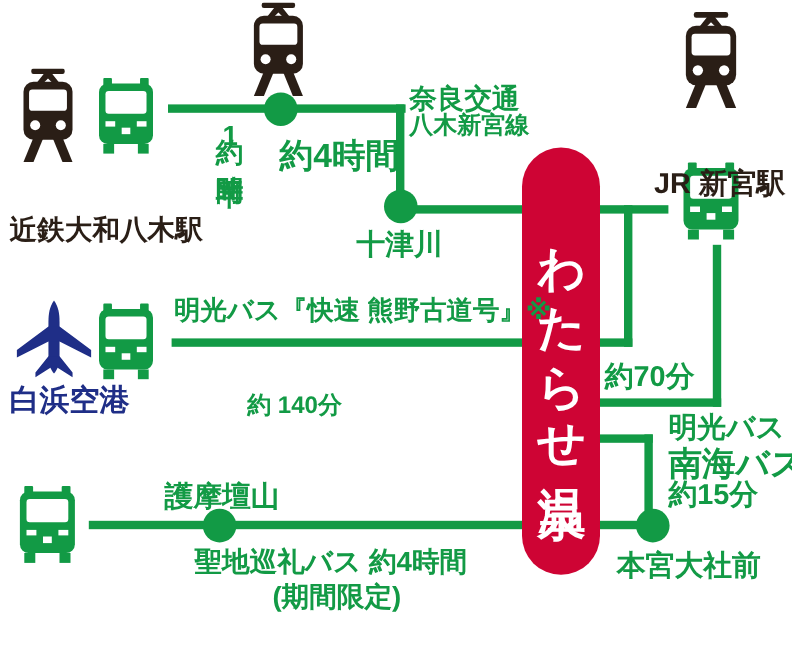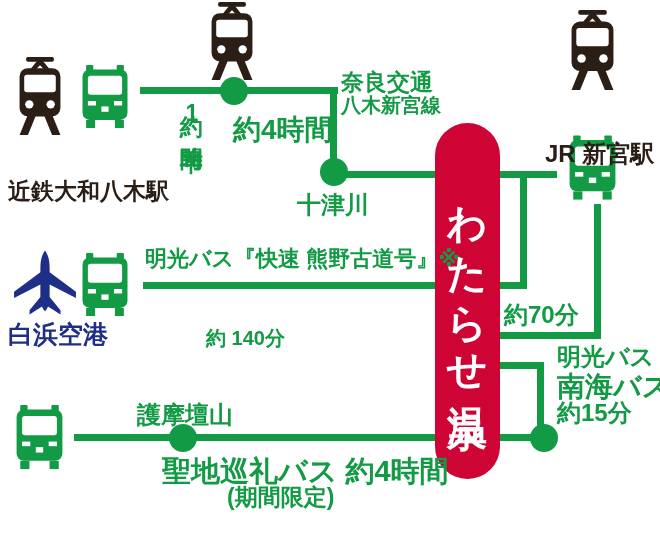--- a/index.html
+++ b/index.html
@@ -114,28 +114,29 @@
     </svg>
 
   <div class="pill">
     <span class="pill-text">わたらせ温泉</span>
   </div>
 
   <div class="lbl dark" style="left:8px;top:135px;font-size:23px;">近鉄大和八木駅</div>
   <div class="lbl dark" style="left:545px;top:97px;font-size:24px;">JR 新宮駅</div>
   <div class="lbl blue" style="left:8px;top:321px;font-size:25px;">白浜空港</div>
   <div class="lbl" style="left:297px;top:192px;font-size:24px;">十津川</div>
+  <div class="lbl" style="left:514px;top:459px;font-size:24px;">本宮大社前</div>
   <div class="lbl" style="left:137px;top:402px;font-size:24px;">護摩壇山</div>
 
   <div class="lbl vtext" style="left:179px;top:98px;font-size:23px;letter-spacing:2px;">約1時間半</div>
   <div class="lbl" style="left:233px;top:115px;font-size:28px;">約4時間</div>
   <div class="lbl" style="left:341px;top:70px;font-size:23px;">奈良交通</div>
   <div class="lbl" style="left:341px;top:95px;font-size:20px;">八木新宮線</div>
   <div class="lbl" style="left:504px;top:302px;font-size:24px;">約70分</div>
   <div class="lbl" style="left:557px;top:344px;font-size:24px;">明光バス</div>
   <div class="lbl" style="left:557px;top:372px;font-size:28px;">南海バス</div>
   <div class="lbl" style="left:557px;top:400px;font-size:24px;">約15分</div>
   <div class="lbl" style="left:145px;top:247px;font-size:22px;">明光バス『快速 熊野古道号』※</div>
   <div class="lbl" style="left:206px;top:293px;font-size:20px;margin-top:35px;">約 140分</div>
-  <div class="lbl" style="left:162px;top:456px;font-size:29px;">聖地巡礼バス 約4時間</div>
+  <div class="lbl" style="left:162px;top:456px;font-size:23px;">聖地巡礼バス 約4時間</div>
   <div class="lbl" style="left:227px;top:485px;font-size:23px;">(期間限定)</div>
 
 </div>
 
 </body></html>

